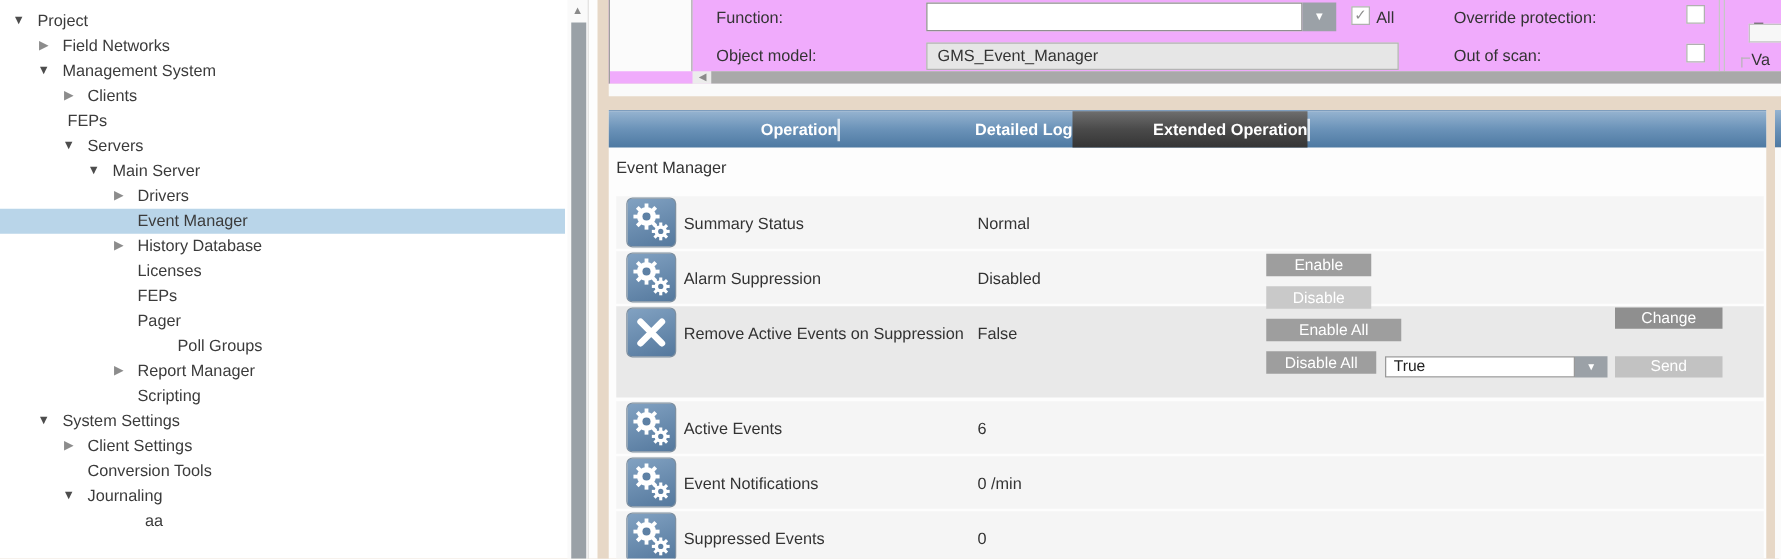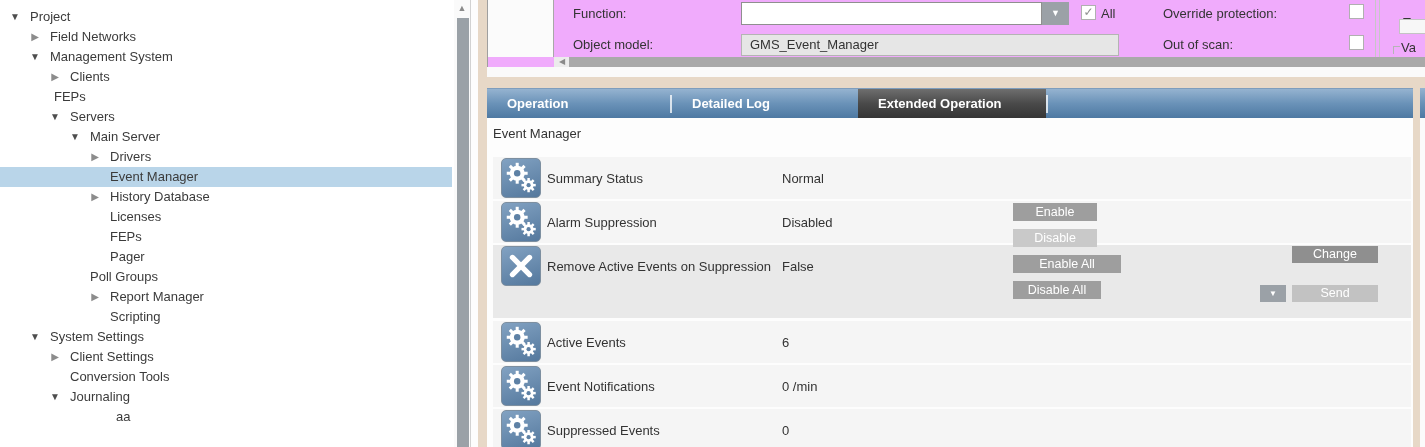--- a/index.html
+++ b/index.html
@@ -32,21 +32,21 @@
   #typ-label { position:absolute; left:915px; top:1px; font-size:13px; color:#333; width:23px; overflow:hidden;margin-top:14px; }
   #typ-box { position:absolute; left:911px; top:19px; width:27px; height:15px; background:#f7f7f7; border:1px solid #c4c4c4; border-right:none; }
   #va-label { position:absolute; left:913px; top:40px; font-size:13px; color:#333; width:25px; overflow:hidden; }
   #va-corner { position:absolute; left:905px; top:46px; width:7px; height:8px; border-top:1px solid #b5b5b5; border-left:1px solid #b5b5b5; }
   #top-hscroll { position:absolute; left:66px; top:57px; width:872px; height:10px; background:#ececec; }
   #top-hscroll-left { position:absolute; left:2px; top:0; width:12px; height:10px; color:#8a8a8a; font-size:8px; line-height:10px; text-align:center; }
   #top-hscroll-thumb { position:absolute; left:15px; top:0; right:0; height:10px; background:#a9a9a9; }
   #top-panel-bottom-strip { position:absolute; left:487px; top:67px; width:938px; height:10px; background:#fafafa; }
 
   
-  #bottom-panel { position:absolute; left:487px; top:88px; width:926px; height:359px; background:#fdfdfd; }
+  #bottom-panel { position:absolute; left:487px; top:88px; width:926px; height:359px; background:#fdfdfd;text-align:right; }
   #tabbar { position:absolute; left:0; top:0; width:926px; height:30px; display:flex; align-items:stretch;
             background:linear-gradient(#95b3d0, #6a92b8 50%, #4e79a2); border-top:1px solid #7e9dbd; }
   .tab { line-height:30px; padding-left:20px; font-size:13px; font-weight:bold; color:#fff; white-space:nowrap; }
   .tab.active { background:linear-gradient(#6e6e6e, #4a4a4a 50%, #353535); }
   .tab-sep { width:2px; height:18px; background:rgba(255,255,255,0.75); align-self:center; }
   #panel-heading { position:absolute; left:6px; top:38px; font-size:13px; color:#333; }
   #prop-rows { position:absolute; left:6px; top:69px; width:918px; }
   .prop-row { background:#f5f5f5; height:42px; margin-bottom:2px; }
   .prop-row.expanded { background:#e9e9e9; height:73px; margin-bottom:3px; }
   .prop-row:last-child { height:38px; overflow:hidden; }
@@ -142,21 +142,21 @@
   <div class="tree-item" style="padding-left: 88px;">
     <span class="tree-arrow leaf"></span>
     <span class="tree-label">FEPs</span>
   </div>
 
   <div class="tree-item" style="padding-left: 88px;">
     <span class="tree-arrow leaf"></span>
     <span class="tree-label">Pager</span>
   </div>
 
-  <div class="tree-item" style="padding-left: 68px;">
+  <div class="tree-item" style="padding-left: 120px;">
     <span class="tree-arrow leaf"></span>
     <span class="tree-label">Poll Groups</span>
   </div>
 
   <div class="tree-item" style="padding-left: 88px;">
     <span class="tree-arrow collapsed">▶</span>
     <span class="tree-label">Report Manager</span>
   </div>
 
   <div class="tree-item" style="padding-left: 88px;">
@@ -397,18 +397,19 @@
 </div>
   </div>
 
   <div id="alarm-buttons">
       <div class="gray-btn">Enable</div>
       <div class="gray-btn disabled">Disable</div>
       <div class="gray-btn">Enable All</div>
       <div class="gray-btn">Disable All</div>
     </div>
   <div id="change-btn" class="gray-btn">Change</div>
+  <div id="value-combo">True</div>
   <div id="value-combo-btn">▼</div>
   <div id="send-btn" class="gray-btn">Send</div>
 
   <div id="sliver-tab"></div>
   <div id="sliver-body"></div>
 </div>
 
 </body></html>

